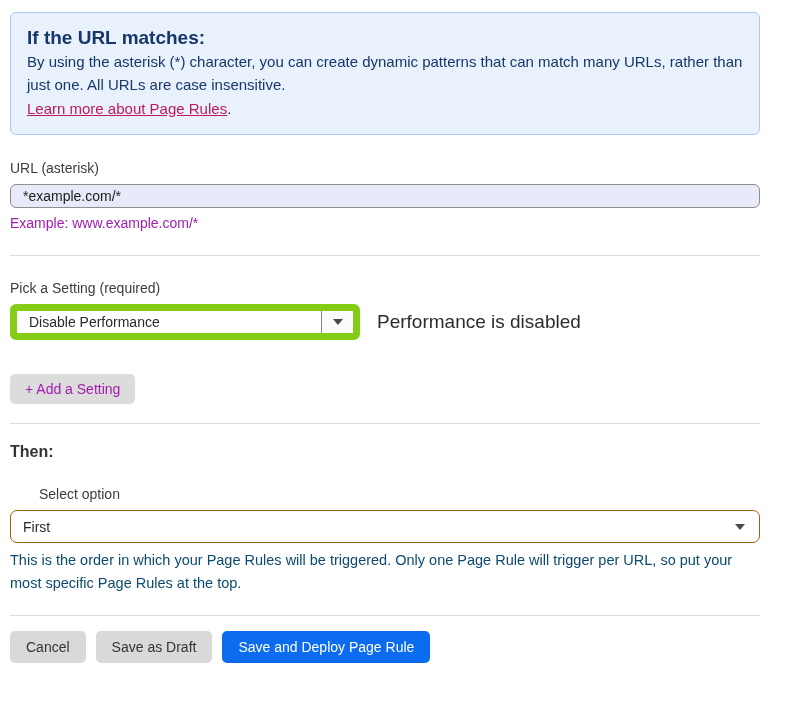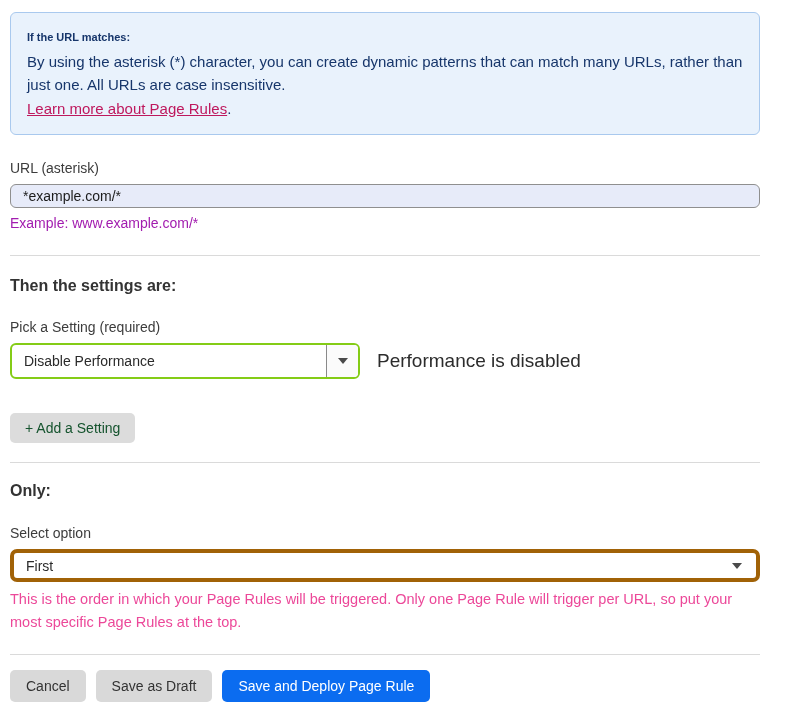--- a/index.html
+++ b/index.html
@@ -30,21 +30,21 @@
     border: 1px solid #a9c9ee;
     border-radius: 6px;
     padding: 13px 16px 14px 16px;
     margin-bottom: 25px;
     color: #17366b;
     font-size: 15px;
     line-height: 23.5px;
   }
   .info-box .info-heading {
     font-weight: 700;
-    font-size: 11px;
+    font-size: 19px;
   }
   .info-box a.info-link {
     color: #be185d;
     text-decoration: underline;
     cursor: pointer;
   }
 
   .field-label {
     font-size: 14px;
     color: #3c3c3c;
@@ -86,21 +86,21 @@
 
   .setting-row {
     display: flex;
     align-items: center;
     gap: 17px;
   }
 
   .select-box {
     display: flex;
     align-items: stretch;
-    border: 2px solid #84cc16;
+    border: 7px solid #84cc16;
     border-radius: 6px;
     background: #ffffff;
     cursor: pointer;
     overflow: hidden;
   }
   .select-setting {
     width: 350px;
     height: 36px;
   }
   .select-value {
@@ -148,61 +148,61 @@
     color: #333333;
   }
   .btn-blue {
     background: #0b6cf0;
     color: #ffffff;
   }
   .add-setting-btn {
     height: 30px;
     padding: 0 15px;
     background: #dcdcdc;
-    color: #14532d;
+    color: #a21caf;
     margin-top: 34px;
   }
 
   .order-select {
     width: 750px;
     height: 33px;
-    border: 4px solid #a16207;
+    border: 1px solid #a16207;
     border-radius: 7px;
     background: #ffffff;
     display: flex;
     align-items: center;
     justify-content: space-between;
     padding: 0 14px 0 12px;
     font-size: 14px;
     color: #2a2a2a;
     cursor: pointer;
   }
 
   .order-help {
     font-size: 14.5px;
-    color: #ec4899;
+    color: #0c4a6e;
     line-height: 23px;
     margin-top: 6px;
     width: 750px;
   }
 
   .footer-row {
     display: flex;
     align-items: center;
     gap: 10px;
   }
 
   
   .mt-url-label   { margin-top: 24px; }
   .mt-divider1    { margin-top: 18px; }
   .mt-settings-h  { margin-top: 21px; }
   .mt-pick-label  { margin-top: 24px; }
   .mt-divider2    { margin-top: 19px; }
   .mt-order-h     { margin-top: 19px; }
-  .mt-select-opt  { margin-top: 25px; }
+  .mt-select-opt  { margin-top: 25px; margin-left: 29px; }
   .mt-divider3    { margin-top: 20px; }
   .mt-footer      { margin-top: 15px; }
 </style>
 </head>
 <body>
 
 <div class="container">
   <div class="content">
 
 
@@ -211,39 +211,38 @@
       <div class="info-body">By using the asterisk (*) character, you can create dynamic patterns that can match many URLs, rather than just one. All URLs are case insensitive.</div>
       <div><a class="info-link">Learn more about Page Rules</a><span>.</span></div>
     </div>
 
     <div class="field-label mt-url-label">URL (asterisk)</div>
     <input class="url-input" type="text" value="*example.com/*" style="">
     <div class="example-text">Example: www.example.com/*</div>
 
     <hr class="divider mt-divider1">
 
-    <div class="section-heading mt-settings-h">Then the settings are:</div>
 
     <div class="field-label mt-pick-label">Pick a Setting (required)</div>
 
     <div class="setting-row">
       <div class="select-box select-setting">
         <div class="select-value">Disable Performance</div>
         <div class="select-arrow-compartment">
           <span class="caret-down"></span>
         </div>
       </div>
       <div class="setting-status">Performance is disabled</div>
     </div>
 
     <button class="btn add-setting-btn">+ Add a Setting</button>
 
     <hr class="divider mt-divider2">
 
-    <div class="section-heading mt-order-h">Only:</div>
+    <div class="section-heading mt-order-h">Then:</div>
 
     <div class="field-label mt-select-opt">Select option</div>
 
     <div class="order-select">
       <span>First</span>
       <span class="caret-down"></span>
     </div>
 
     <div class="order-help">This is the order in which your Page Rules will be triggered. Only one Page Rule will trigger per URL, so put your most specific Page Rules at the top.</div>
 

